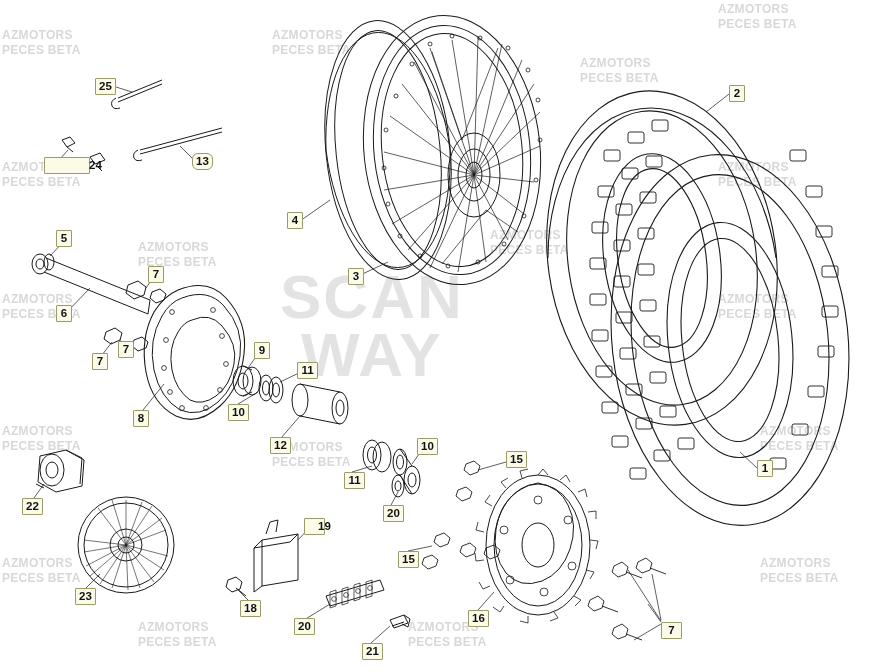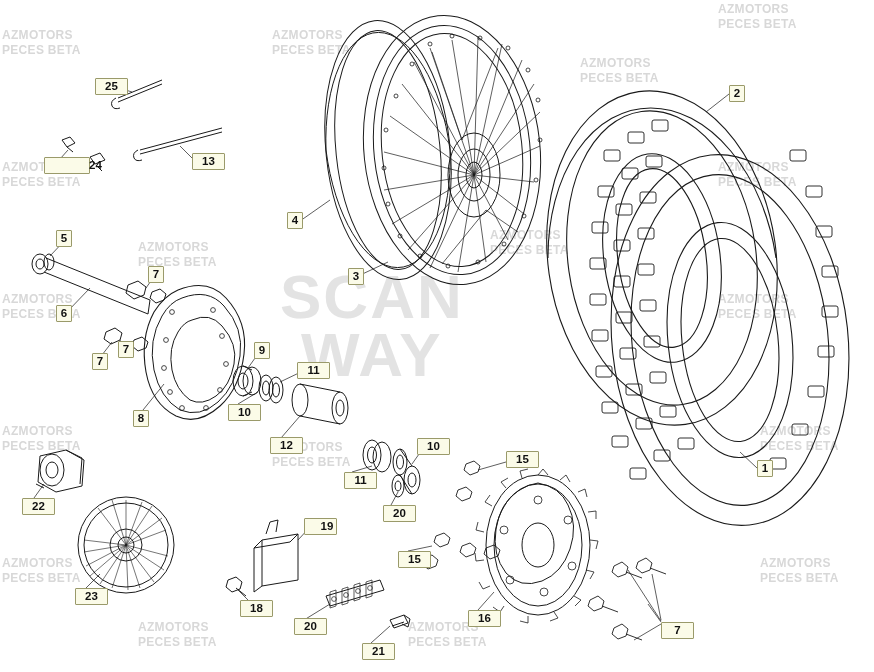--- a/index.html
+++ b/index.html
@@ -49,21 +49,21 @@
     color: #111111;
     font-family: "Liberation Sans", sans-serif;
     font-size: 11.5px;
     font-weight: bold;
     text-align: center;
     line-height: 15px;
     height: 17px;
     border-radius: 1px;
   }
   .callout.w1 { width: 16px; }
-  .callout.w2 { width: 33px; }
+  .callout.w2 { width: 21px; }
   svg.layer {
     position: absolute;
     left: 0;
     top: 0;
     width: 874px;
     height: 672px;
   }
 </style>
 </head>
 <body>
@@ -485,21 +485,21 @@
         <line x1="661" y1="620" x2="652" y2="574"></line>
         <line x1="661" y1="621" x2="628" y2="570"></line>
       </g>
 
     </g>
   </svg>
 
   <div>
     <div class="callout w2" style="left:95px;  top:78px;">25</div>
     <div class="callout w2" style="left:44px;  top:157px;padding-left:44px;">24</div>
-    <div class="callout w2" style="left:192px; top:153px;">13</div>
+    <div class="callout w2" style="left:192px; top:153px;border-radius:6px;">13</div>
     <div class="callout w1" style="left:729px; top:85px;">2</div>
     <div class="callout w1" style="left:287px; top:212px;">4</div>
     <div class="callout w1" style="left:56px;  top:230px;">5</div>
     <div class="callout w1" style="left:348px; top:268px;">3</div>
     <div class="callout w1" style="left:148px; top:266px;">7</div>
     <div class="callout w1" style="left:56px;  top:305px;">6</div>
     <div class="callout w1" style="left:118px; top:341px;">7</div>
     <div class="callout w1" style="left:92px;  top:353px;">7</div>
     <div class="callout w1" style="left:254px; top:342px;">9</div>
     <div class="callout w2" style="left:297px; top:362px;">11</div>

